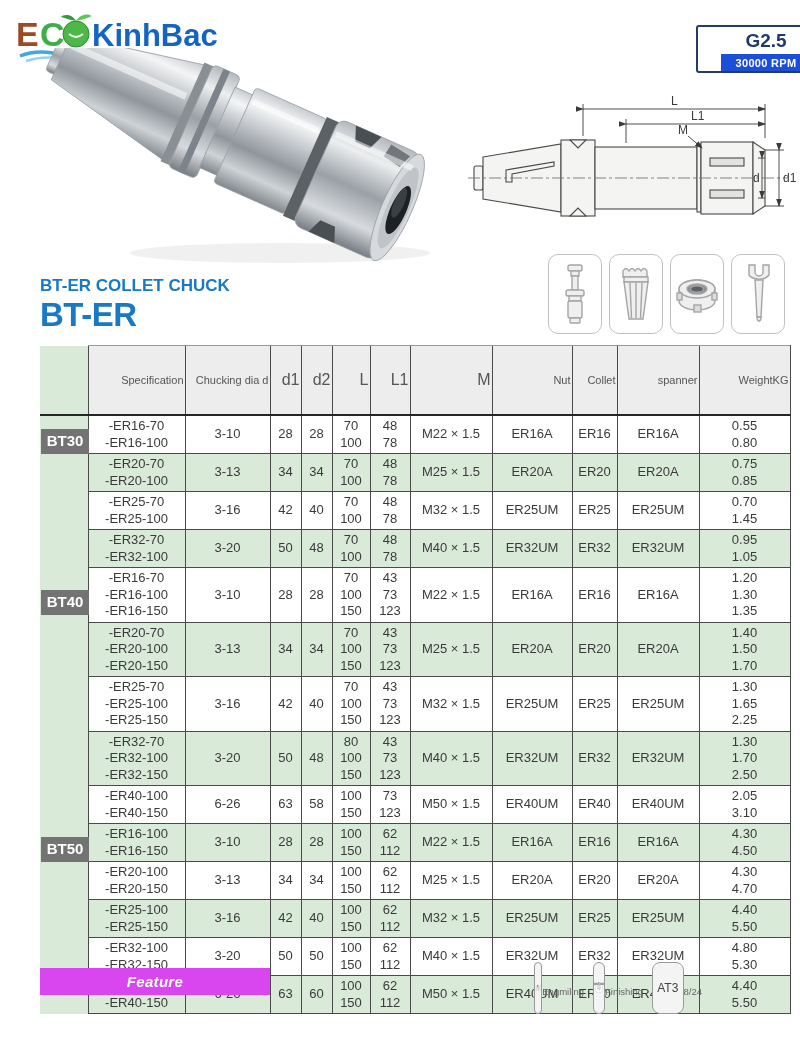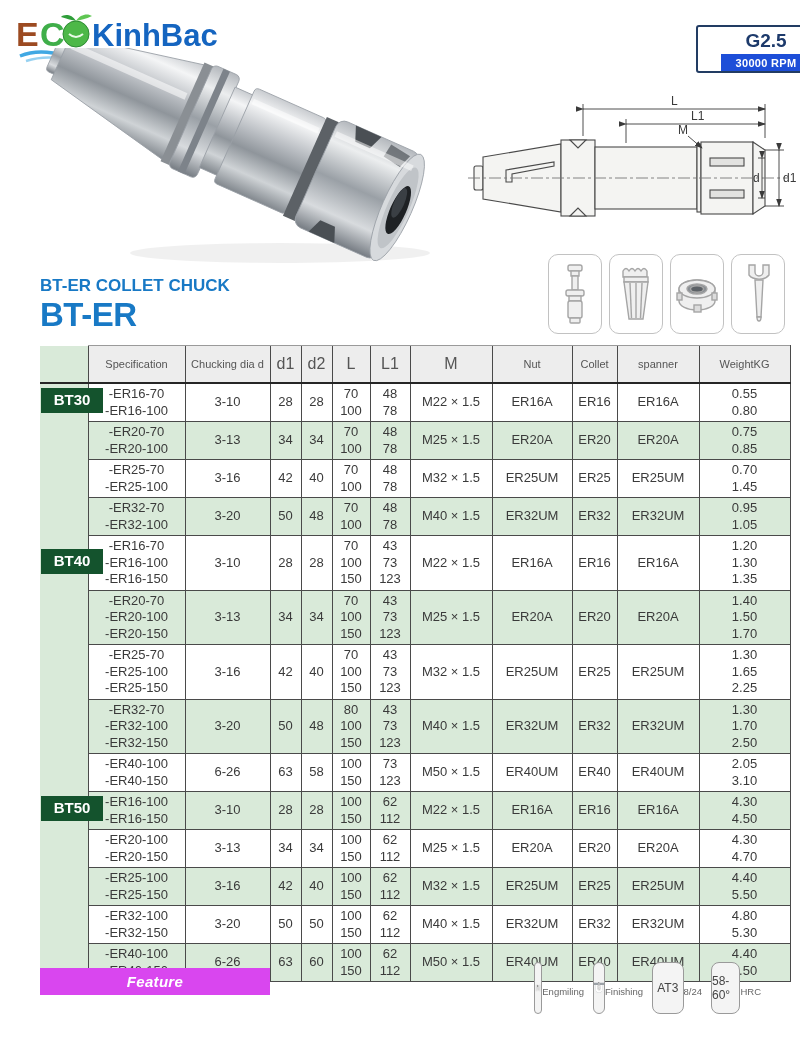--- a/index.html
+++ b/index.html
@@ -27,36 +27,36 @@
   
   .acc-row{position:absolute;left:548px;top:254px;display:flex;gap:7px;}
   .acc-box{width:52px;height:78px;border:1.5px solid #c2c2c2;border-radius:10px;background:#fff;
            display:flex;align-items:center;justify-content:center;}
 
   
   .table-wrap{position:absolute;left:40px;top:345px;}
   table.spec{border-collapse:collapse;table-layout:fixed;width:750px;}
   table.spec th{background:#ededed;font-weight:normal;color:#555;height:36px;
                 border-left:1px solid #4a4a4a;border-bottom:2px solid #262626;border-top:1px solid #9a9a9a;
-                padding:0 1px;}
+                padding:16px 1px;text-align:right;}
   table.spec th:last-child{border-right:1px solid #4a4a4a;}
   table.spec th.strip-head{background:#d9ead9;border:none;border-bottom:2px solid #262626;}
   .th-sm{font-size:11px;}
   .th-lg{font-size:16px;color:#3f3f3f;}
   table.spec td{font-size:13px;color:#3a3a3a;text-align:center;padding:2px 1px;line-height:16.5px;
                 border-left:1px solid #4a4a4a;border-top:1px solid #4a4a4a;}
   table.spec td:last-child{border-right:1px solid #4a4a4a;}
   table.spec tbody tr:first-child td{border-top:none;}
   table.spec tr:last-child td{border-bottom:1px solid #4a4a4a;}
   .shade-white td{background:#ffffff;}
   .shade-green td{background:#d9ead9;}
   table.spec td.strip-cell{background:#d9ead9 !important;border:none !important;position:relative;}
   td.c-spec{text-align:left;padding-left:9px;}
-  .bt-label{position:absolute;left:1px;width:62px;height:25px;background:#14532d;color:#fff;
-            font-weight:bold;font-size:15px;display:flex;align-items:center;justify-content:center;}
+  .bt-label{position:absolute;left:1px;width:48px;height:25px;background:#737373;color:#fff;
+            font-weight:bold;font-size:15px;display:flex;align-items:center;justify-content:center;margin-top:9px;}
 
   
   .feature{position:absolute;left:40px;top:968px;width:230px;height:27px;background:#d946ef;
            color:#fff;font-weight:bold;font-style:italic;font-size:15px;
            display:flex;align-items:center;justify-content:center;letter-spacing:.3px;}
   .foot-row{position:absolute;left:534px;top:962px;display:flex;gap:9px;}
   .foot-item{width:50px;display:flex;flex-direction:row;align-items:center;}
   .foot-box{width:48px;height:50px;border:1.5px solid #9a9a9a;border-radius:8px;background:#f4f4f4;
             display:flex;align-items:center;justify-content:center;overflow:hidden;}
   .foot-box-text{font-size:12px;color:#444;}
@@ -658,21 +658,15 @@
         </svg>
       </div>
       <div class="foot-label">Finishing</div>
     </div>
     <div class="foot-item">
       <div class="foot-box">
           <span class="foot-box-text">AT3</span>
         </div>
       <div class="foot-label">8/24</div>
     </div>
-    <div class="foot-item">
-      <div class="foot-box">
-          <span class="foot-box-text">58-60°</span>
-        </div>
-      <div class="foot-label">HRC</div>
-    </div>
   </div>
 
 </div>
 
 </body></html>

